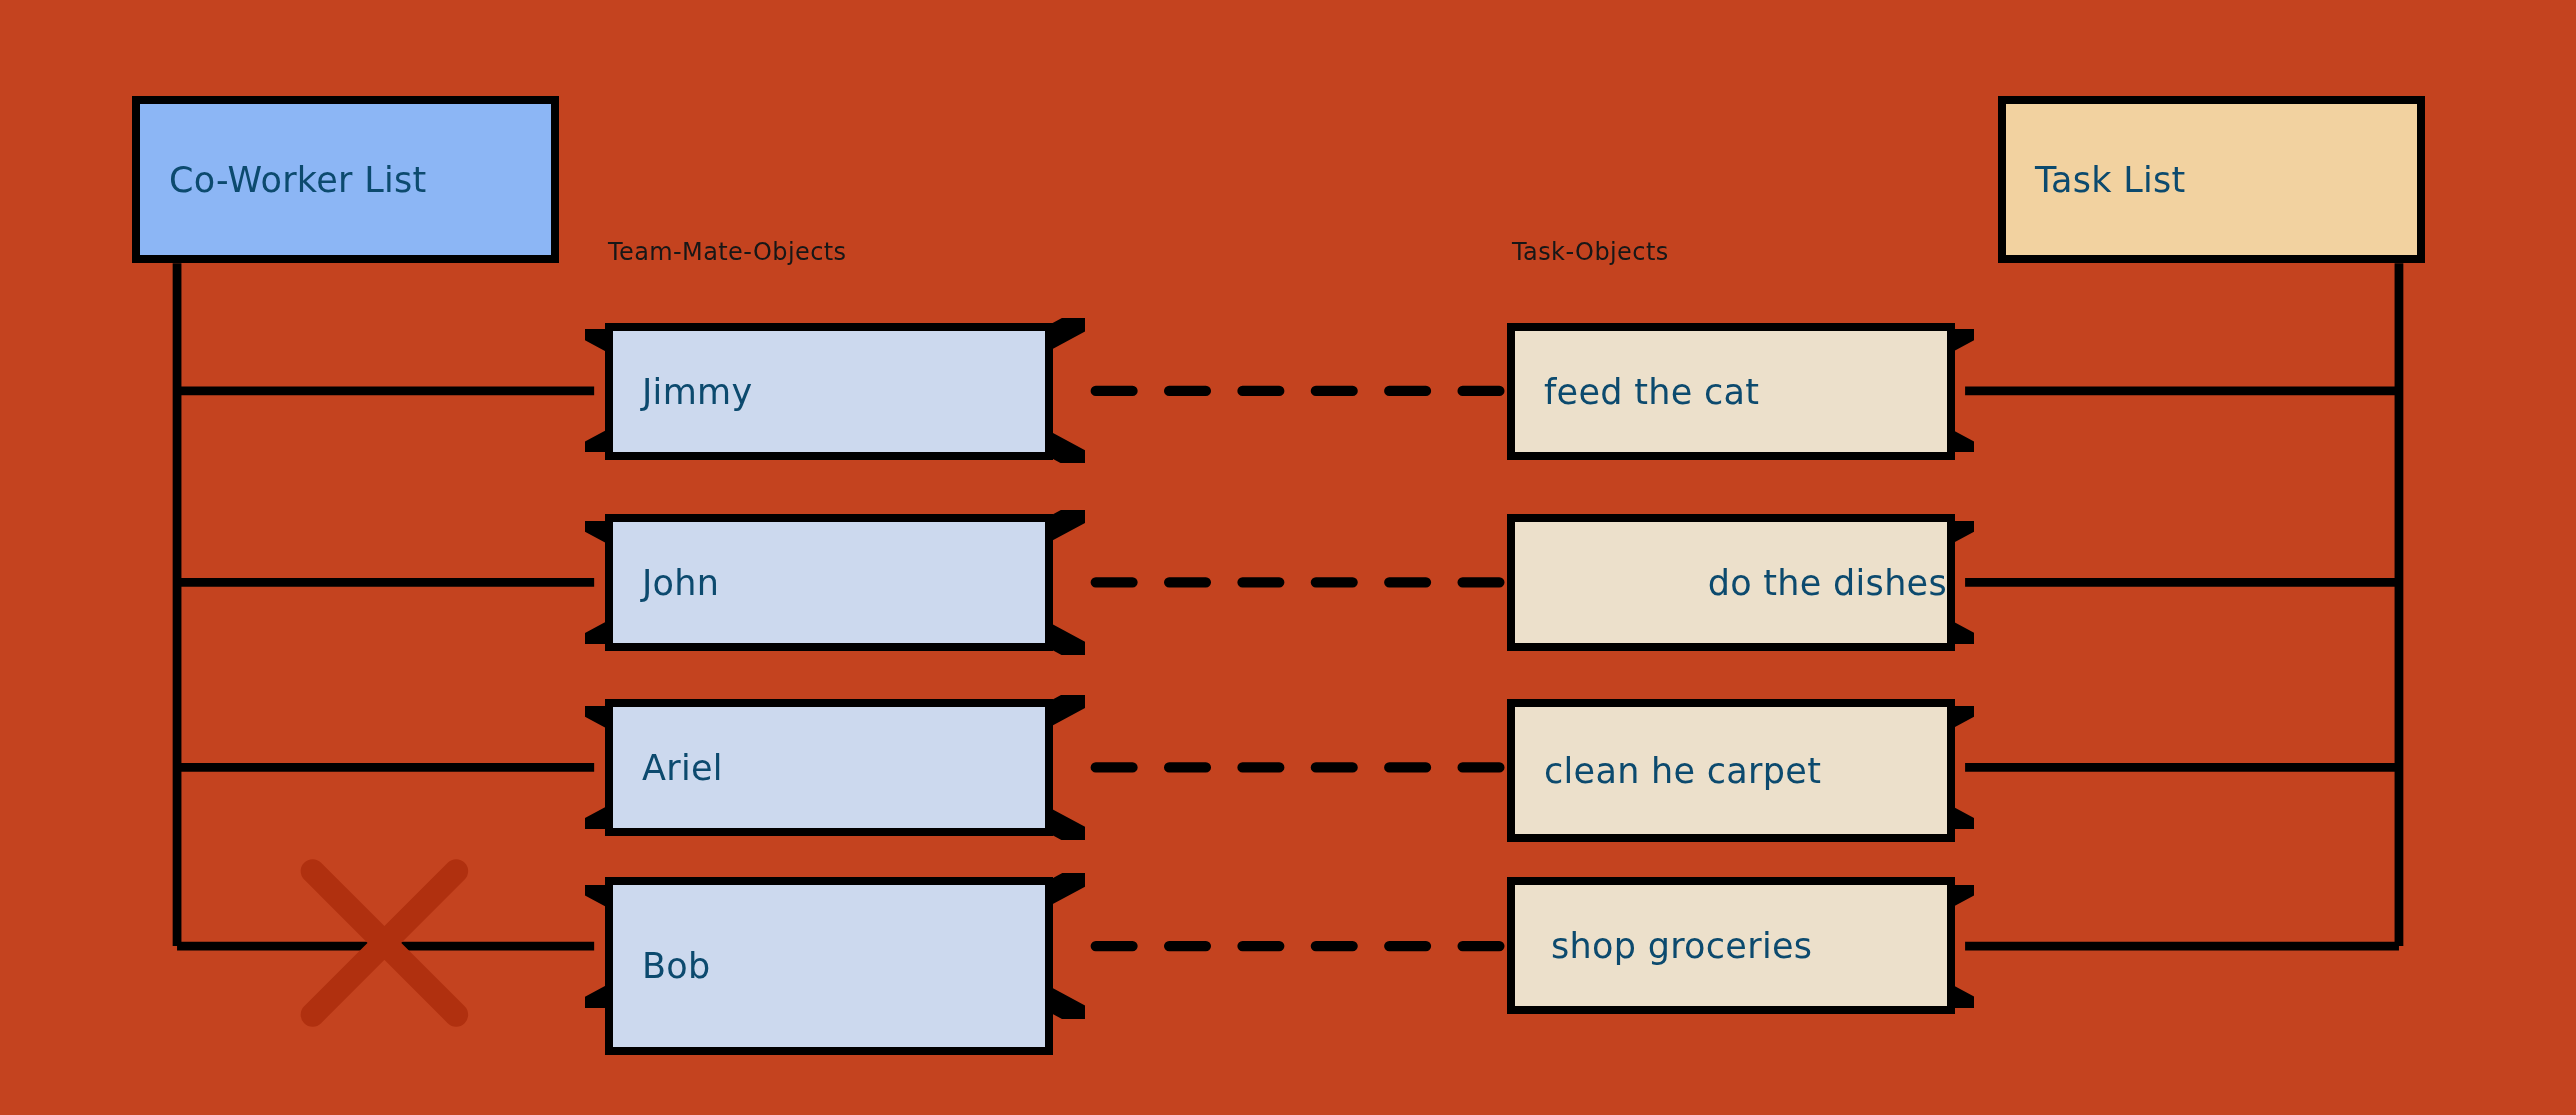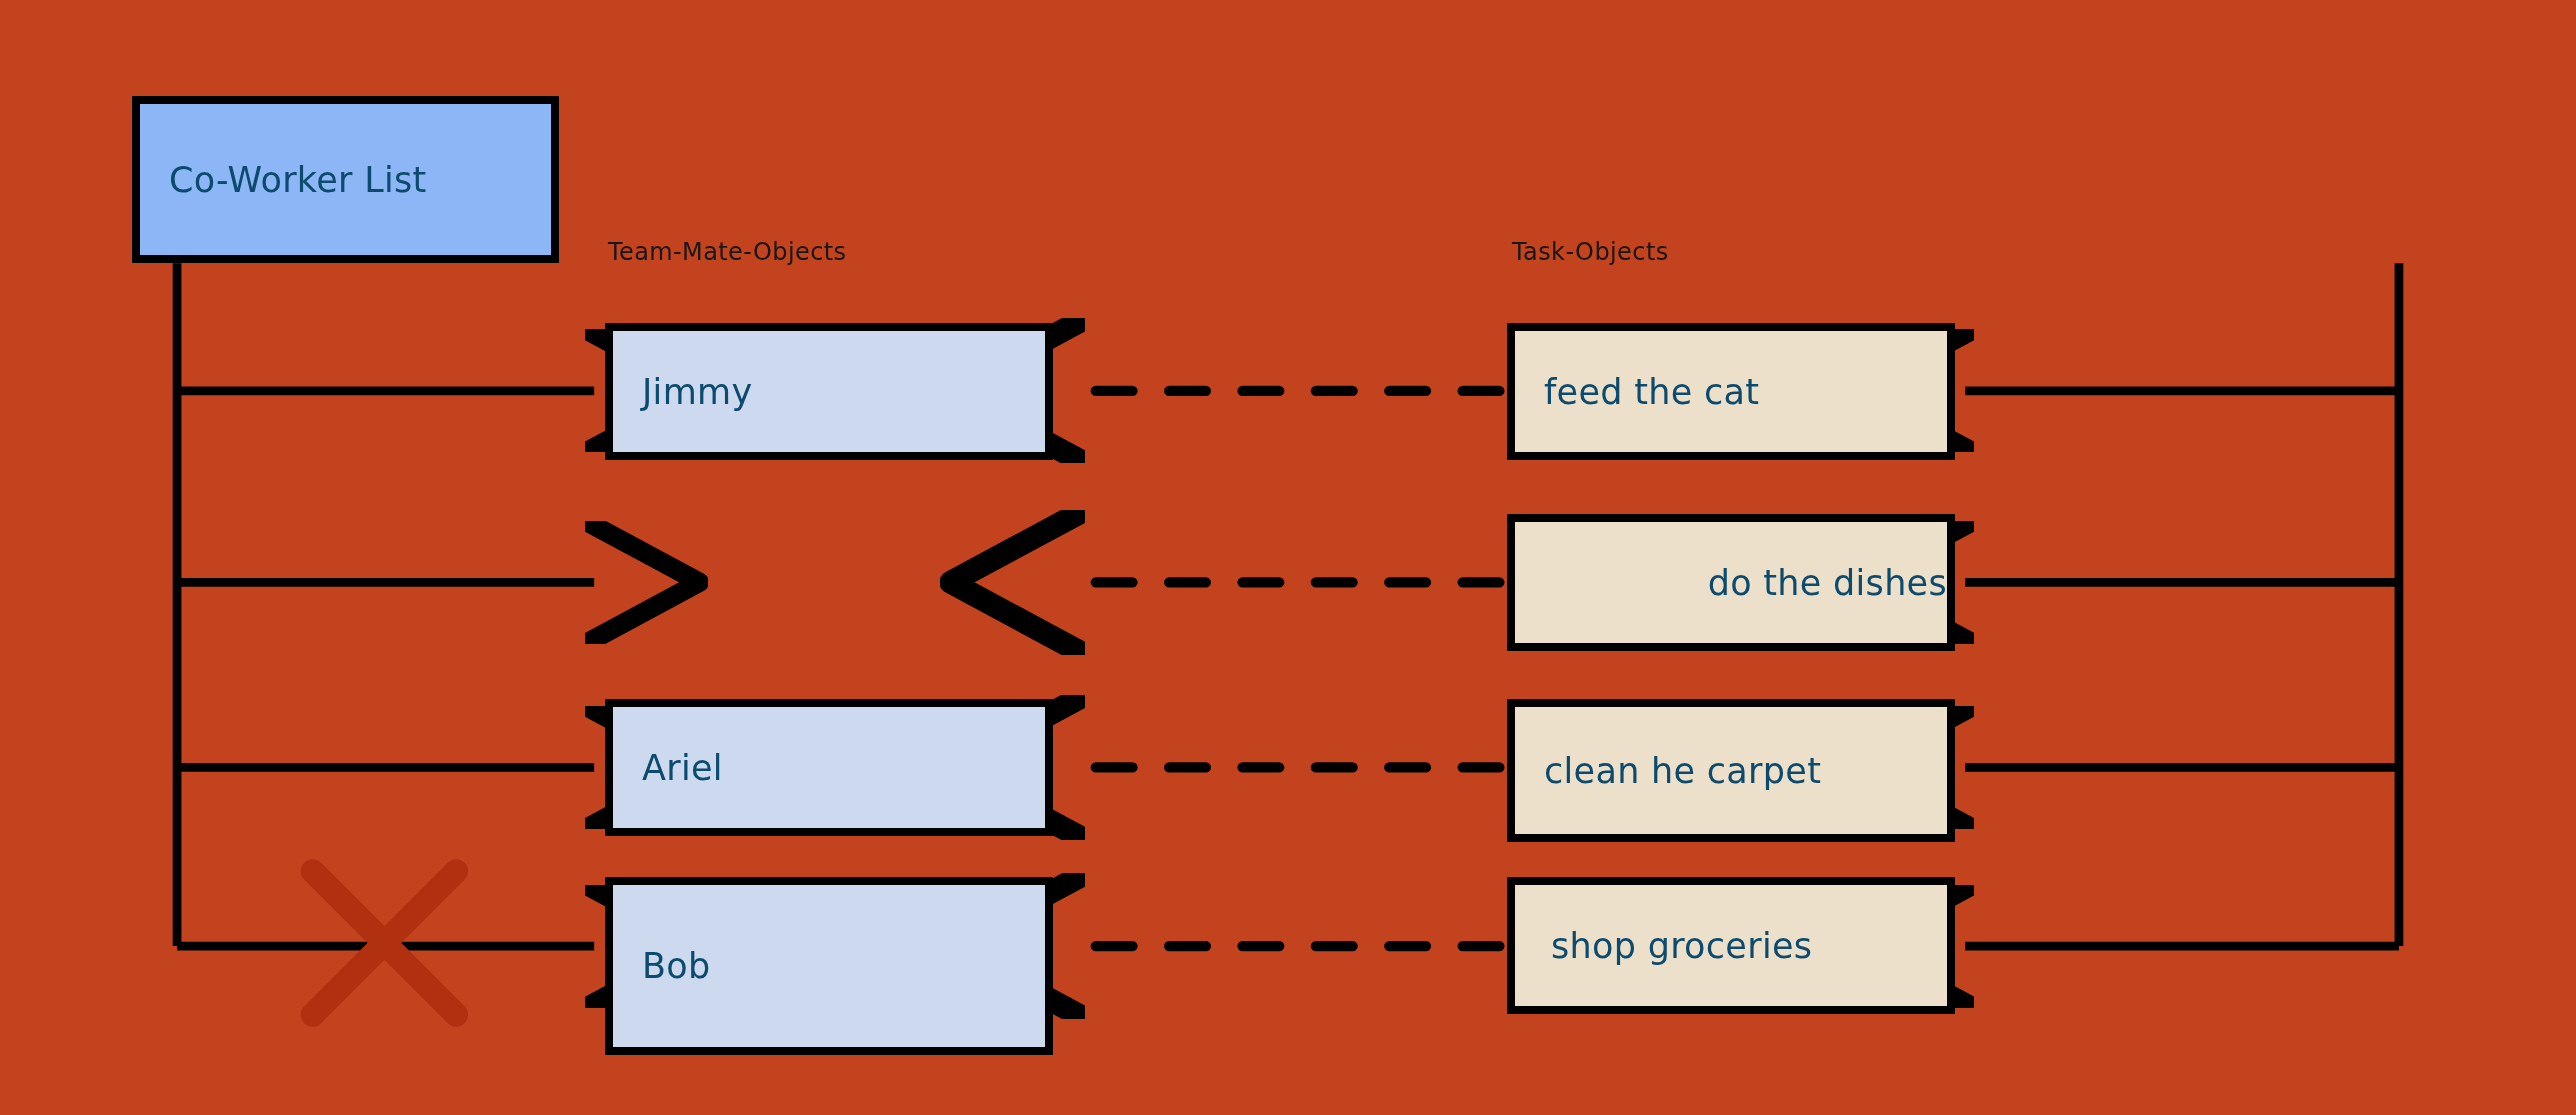--- a/index.html
+++ b/index.html
@@ -100,26 +100,32 @@
     <g stroke="#b0300f" stroke-width="30" stroke-linecap="round" fill="none">
       <line x1="392" y1="1092" x2="572" y2="1272"></line>
       <line x1="572" y1="1092" x2="392" y2="1272"></line>
     </g>
   </svg>
 
   <div class="node src-blue" style="left:132px; top:96px; width:427px; height:167px;">
     <span class="node-label">Co-Worker List</span>
   </div>
 
+  <div class="node src-tan" style="left:1998px; top:96px; width:427px; height:167px;">
+    <span class="node-label">Task List</span>
+  </div>
 
   <div class="group-label" style="left:608px; top:238px;">Team-Mate-Objects</div>
   <div class="group-label" style="left:1512px; top:238px;">Task-Objects</div>
 
   <div class="node mate" style="left:605px; top:323px; width:448px; height:137px;">
     <span class="node-label">Jimmy</span>
+  </div>
+  <div class="node mate" style="left:605px; top:514px; width:448px; height:137px;">
+    <span class="node-label">John</span>
   </div>
   <div class="node mate" style="left:605px; top:699px; width:448px; height:137px;">
     <span class="node-label">Ariel</span>
   </div>
   <div class="node mate" style="left:605px; top:877px; width:448px; height:178px;">
     <span class="node-label">Bob</span>
   </div>
 
   <div class="node task" style="left:1507px; top:323px; width:448px; height:137px;">
     <span class="node-label">feed the cat</span>

